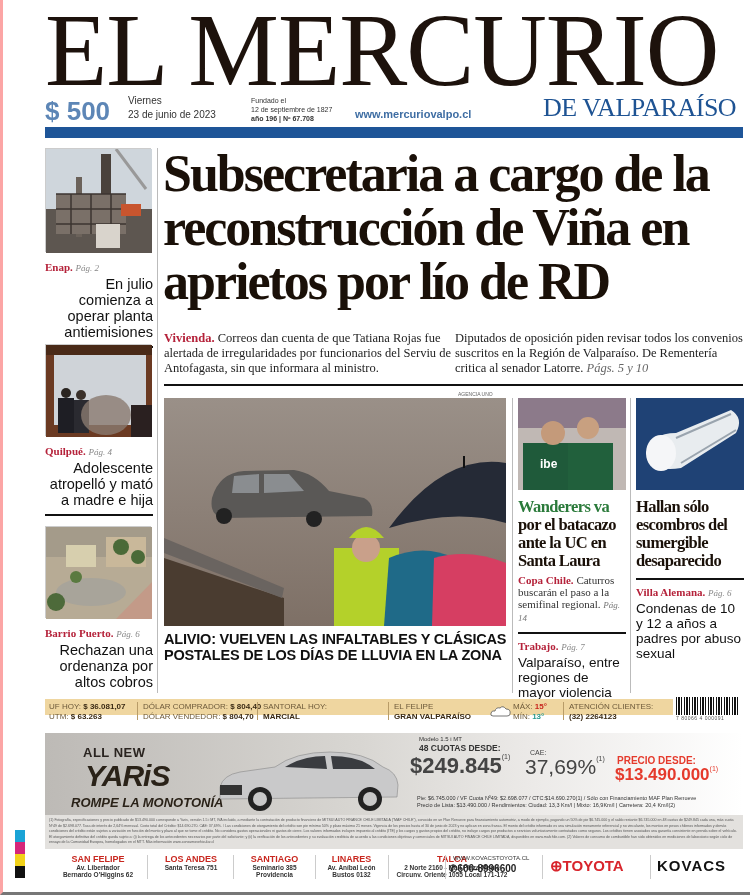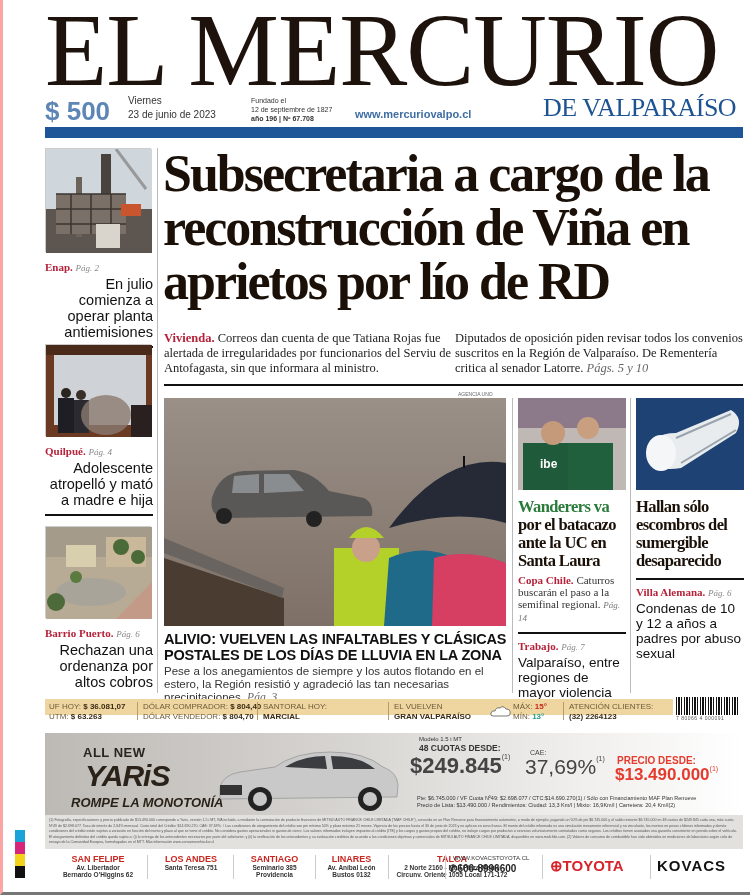--- a/index.html
+++ b/index.html
@@ -206,24 +206,20 @@
       <circle cx="202" cy="150" r="14" fill="#c9a08a"></circle>
       <path d="M185 140 Q202 118 220 140 Z" fill="#b4d12a"></path>
       <path d="M225 160 Q260 145 290 160 L290 228 L220 228 Z" fill="#1f6a88"></path>
       <path d="M270 160 Q305 150 342 165 L342 228 L268 228 Z" fill="#d63e62"></path>
       <path d="M225 130 Q280 55 342 65 L342 125 Q290 110 225 130 Z" fill="#252a36"></path>
       <line x1="300" y1="58" x2="300" y2="70" stroke="#111" stroke-width="2"></line>
     </svg>
   </div>
   <div class="photo-caption">
     <div class="cap-head">ALIVIO: VUELVEN LAS INFALTABLES Y CLÁSICAS POSTALES DE LOS DÍAS DE LLUVIA EN LA ZONA</div>
-    <div class="cap-text">
-      <span>Pese a los anegamientos de siempre y los autos flotando en el estero, la Región resistió y agradeció las tan necesarias precipitaciones.</span>
-      <span class="pag">Pág. 3</span>
-    </div>
   </div>
 
   <div class="rdiv" style="left:509px"></div>
   <div class="rcol" style="left:515px; top:398px">
     <div class="rimg">
       <svg width="108" height="92" viewBox="0 0 108 92">
         <rect width="108" height="92" fill="#c0b8b4"></rect>
         <rect y="0" width="108" height="30" fill="#8c7a8a"></rect>
         <rect x="5" y="45" width="50" height="47" fill="#1f5a3a"></rect>
         <circle cx="35" cy="35" r="12" fill="#c49a7a"></circle>
@@ -266,21 +262,21 @@
       <div><span>DÓLAR COMPRADOR:</span> <b>$ 804,40</b></div>
       <div><span>DÓLAR VENDEDOR:</span> <b>$ 804,70</b></div>
     </div>
     <div class="ibsep" style="left:212px"></div>
     <div class="ib" style="left:218px">
       <div>SANTORAL HOY:</div>
       <div><b>MARCIAL</b></div>
     </div>
     <div class="ibsep" style="left:343px"></div>
     <div class="ib" style="left:349px">
-      <div>EL VUELVEN</div>
+      <div>EL FELIPE</div>
       <div><b>GRAN VALPARAÍSO</b></div>
     </div>
     <div class="ib" style="left:445px; top:5px">
       <svg width="22" height="14" viewBox="0 0 22 14">
           <path d="M3 12 Q0 12 1 9 Q2 6 5 7 Q6 3 10 4 Q13 1 16 5 Q21 5 20 10 Q20 12 17 12 Z" fill="#fff" stroke="#555" stroke-width="0.8"></path>
         </svg>
     </div>
     <div class="ib" style="left:468px">
       <div><span>MÁX:</span> <span class="red">15°</span></div>
       <div><span>MÍN:</span> <span class="teal">13°</span></div>

